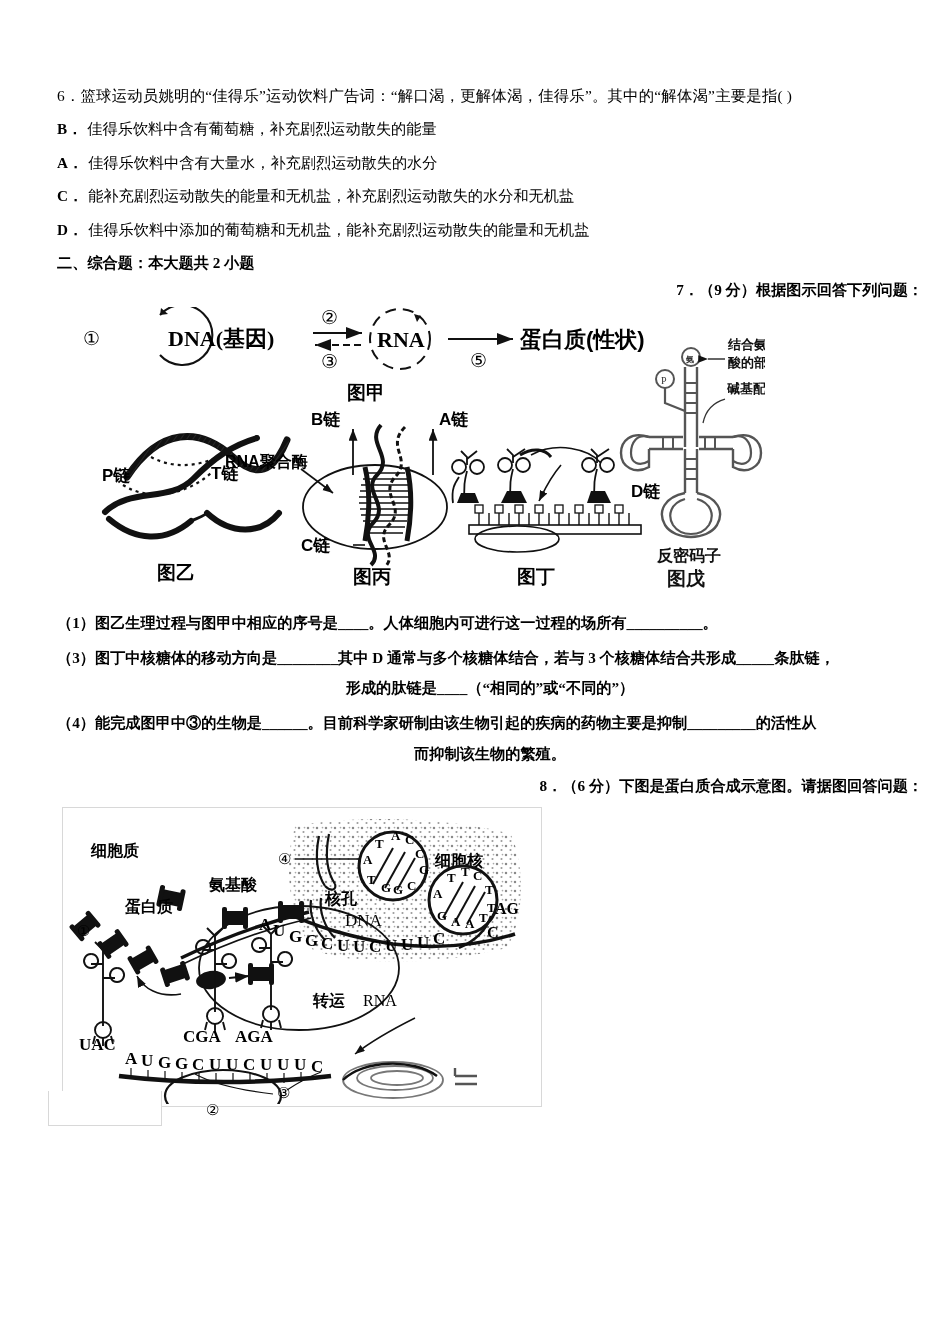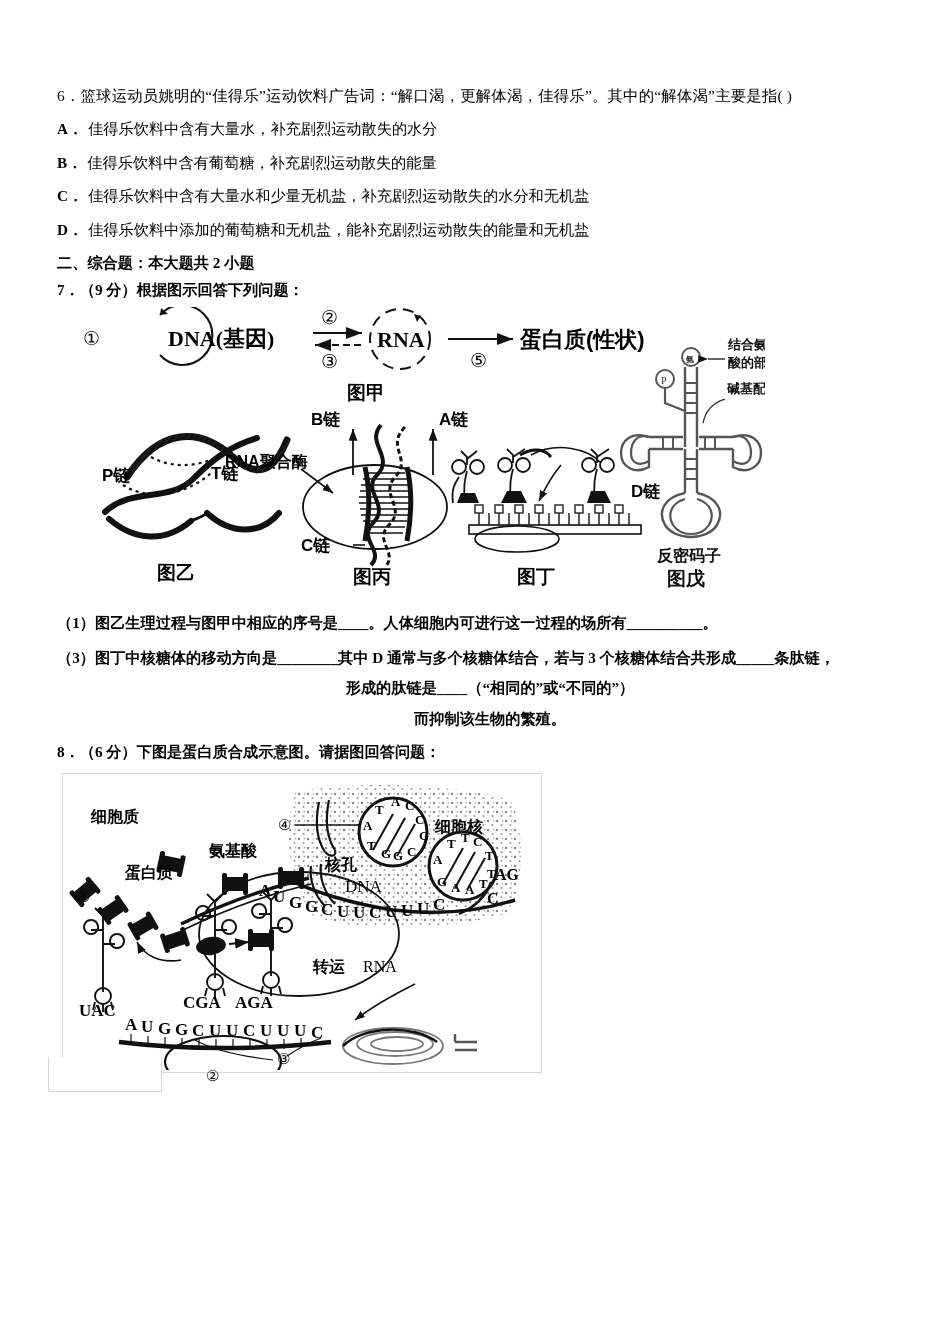--- a/index.html
+++ b/index.html
@@ -51,20 +51,21 @@
   }
   .section-head {
     font-size: 15.2px;
     font-weight: bold;
     margin: 0 0 6px 0;
   }
   .qnum {
     font-size: 15.2px;
     margin: 0 0 4px 0;
     font-weight: bold;
+    text-align: right;
   }
   .sub-q {
     font-size: 15.2px;
     line-height: 1.62;
     margin: 0 0 10px 0;
     font-weight: bold;
   }
   .sub-q.cont { margin-top: -4px; text-align: center; }
 
   
@@ -104,23 +105,23 @@
   .cn { font-family: "Liberation Sans", sans-serif; font-weight: bold; }
 </style>
 </head>
 <body>
 
 <div class="page">
   <div class="content">
 
     <p class="q-line q-stem"><span>6．</span><span>篮球运动员姚明的“佳得乐”运动饮料广告词：“解口渴，更解体渴，佳得乐”。其中的“解体渴”主要是指(   )</span></p>
 
+    <p class="opt"><span class="lbl">B．</span><span>佳得乐饮料中含有葡萄糖，补充剧烈运动散失的能量</span></p>
     <p class="opt"><span class="lbl">A．</span><span>佳得乐饮料中含有大量水，补充剧烈运动散失的水分</span></p>
-    <p class="opt"><span class="lbl">B．</span><span>佳得乐饮料中含有葡萄糖，补充剧烈运动散失的能量</span></p>
-    <p class="opt"><span class="lbl">C．</span><span>佳得乐饮料中含有大量水和少量无机盐，补充剧烈运动散失的水分和无机盐</span></p>
+    <p class="opt"><span class="lbl">C．</span><span>能补充剧烈运动散失的能量和无机盐，补充剧烈运动散失的水分和无机盐</span></p>
     <p class="opt"><span class="lbl">D．</span><span>佳得乐饮料中添加的葡萄糖和无机盐，能补充剧烈运动散失的能量和无机盐</span></p>
 
     <p class="section-head">二、综合题：本大题共 2 小题</p>
 
     <p class="qnum"><span>7．</span><span>（9 分）</span><span>根据图示回答下列问题：</span></p>
 
     <div class="fig7">
       <svg width="700" height="300" viewBox="0 0 700 300">
         <defs>
           <marker id="ah" markerWidth="9" markerHeight="9" refX="8" refY="3" orient="auto">
@@ -322,20 +323,21 @@
           </g>
           <text x="592" y="254" font-size="16" fill="#111" stroke="none" class="cn">反密码子</text>
           <text x="602" y="278" font-size="19" fill="#111" stroke="none" class="cn">图戊</text>
         </g>
       </svg>
     </div>
 
     <p class="sub-q">（1）图乙生理过程与图甲中相应的序号是____。人体细胞内可进行这一过程的场所有__________。</p>
     <p class="sub-q">（3）图丁中核糖体的移动方向是________其中 D 通常与多个核糖体结合，若与 3 个核糖体结合共形成_____条肽链，</p>
     <p class="sub-q cont">形成的肽链是____（“相同的”或“不同的”）</p>
+    <p class="sub-q">（4）能完成图甲中③的生物是______。目前科学家研制由该生物引起的疾病的药物主要是抑制_________的活性从</p>
     <p class="sub-q cont">而抑制该生物的繁殖。</p>
 
     <p class="qnum"><span>8．</span><span>（6 分）</span><span>下图是蛋白质合成示意图。请据图回答问题：</span></p>
 
     <div class="fig8wrap">
       <div class="fig8box">
         <svg width="476" height="296" viewBox="0 0 476 296">
           <defs>
             <marker id="ah8" markerWidth="8" markerHeight="8" refX="7" refY="2.7" orient="auto">
               <path d="M0,0 L7,2.7 L0,5.4 z" fill="#111"></path>

